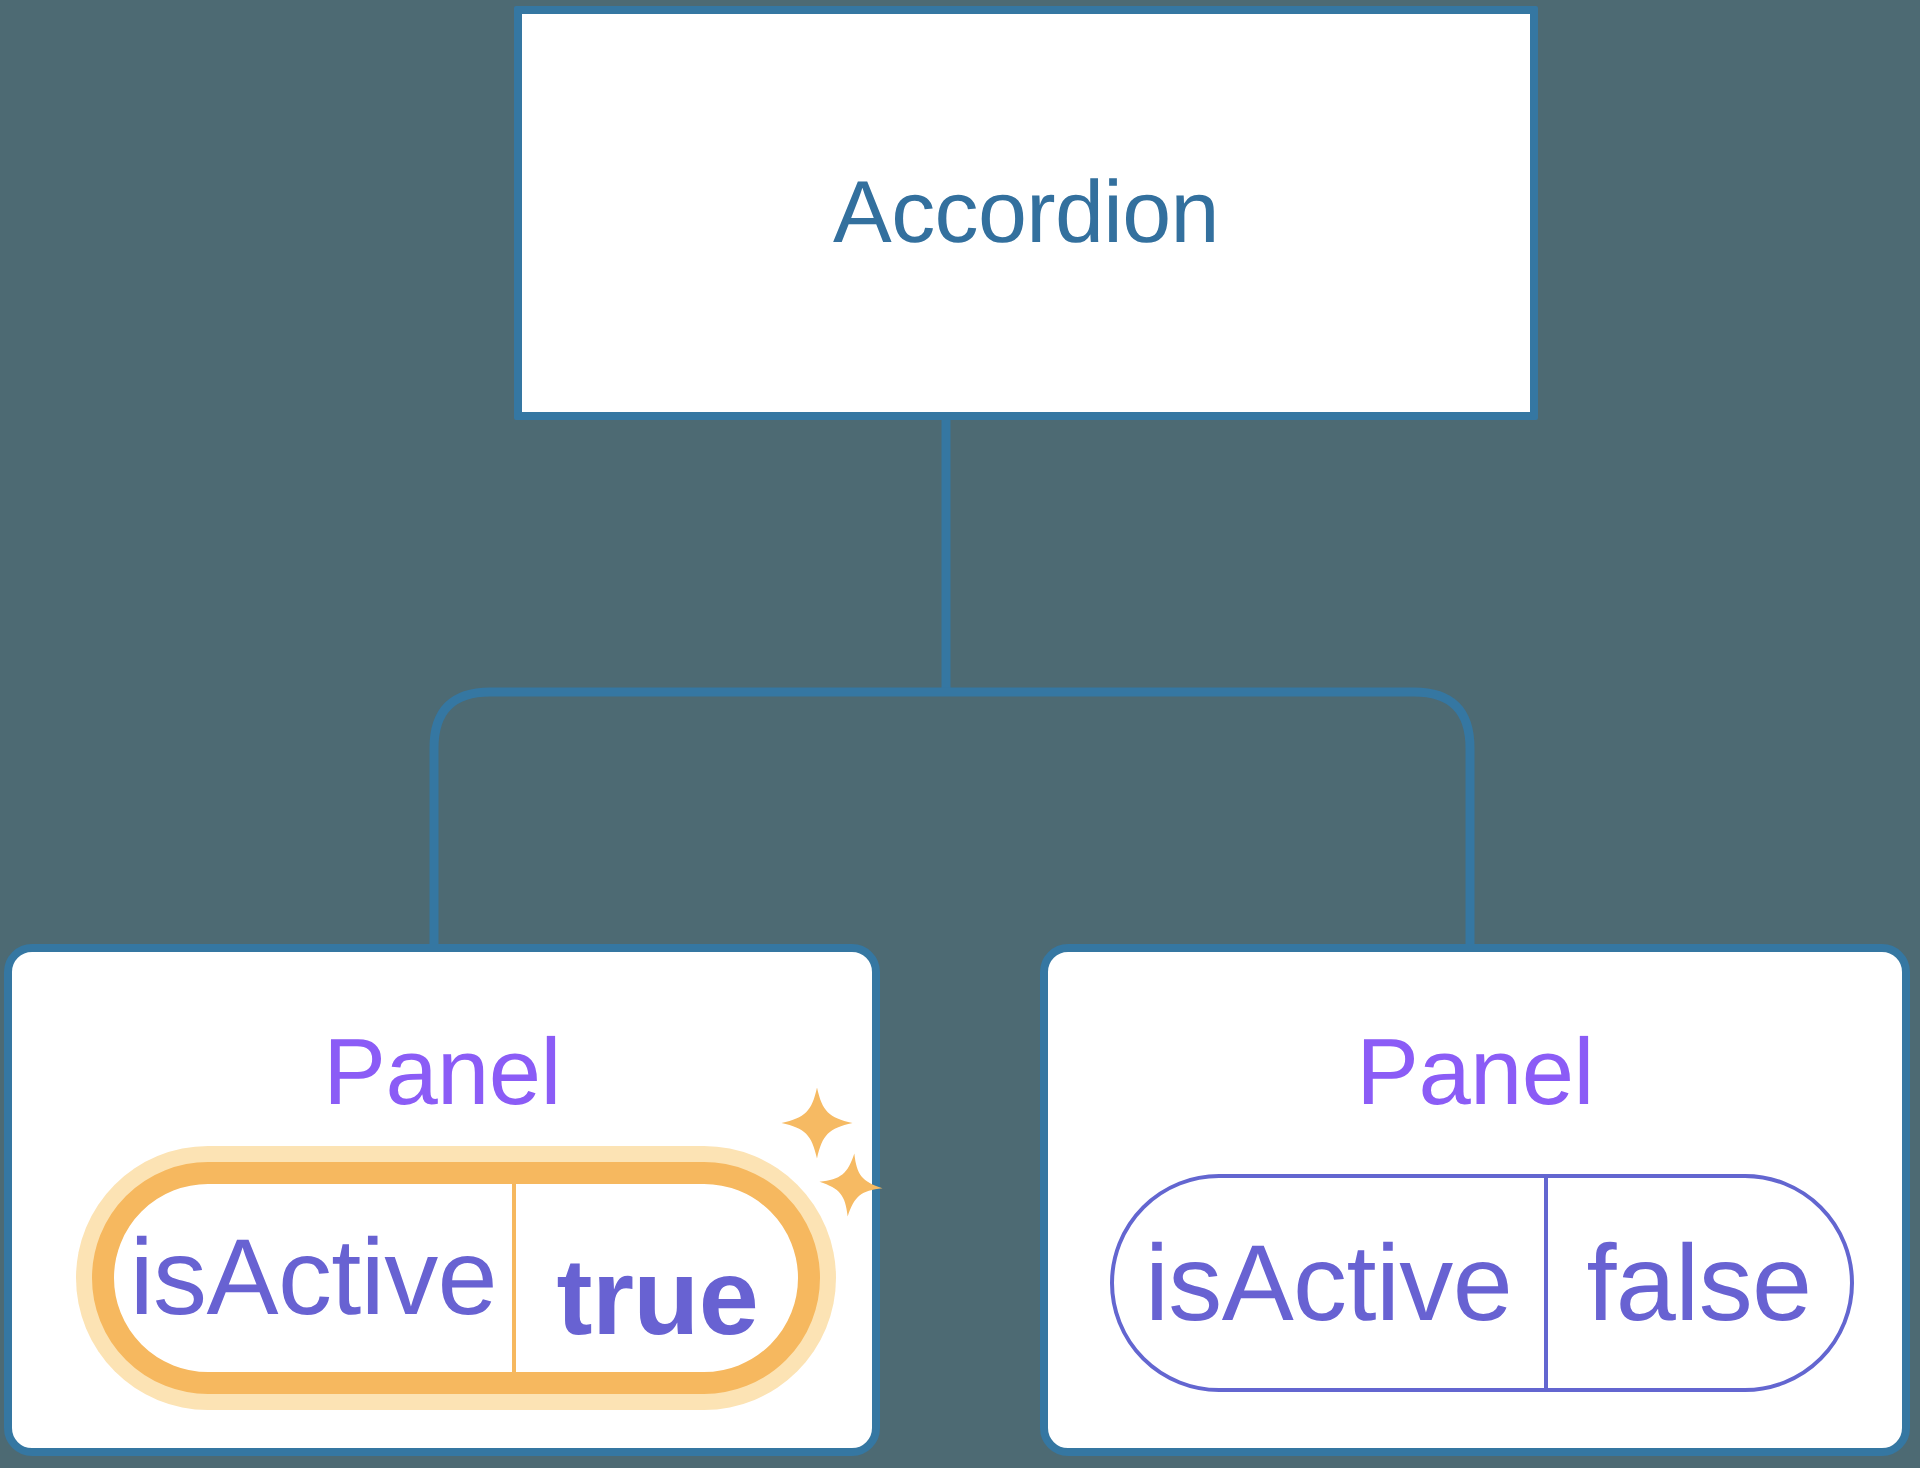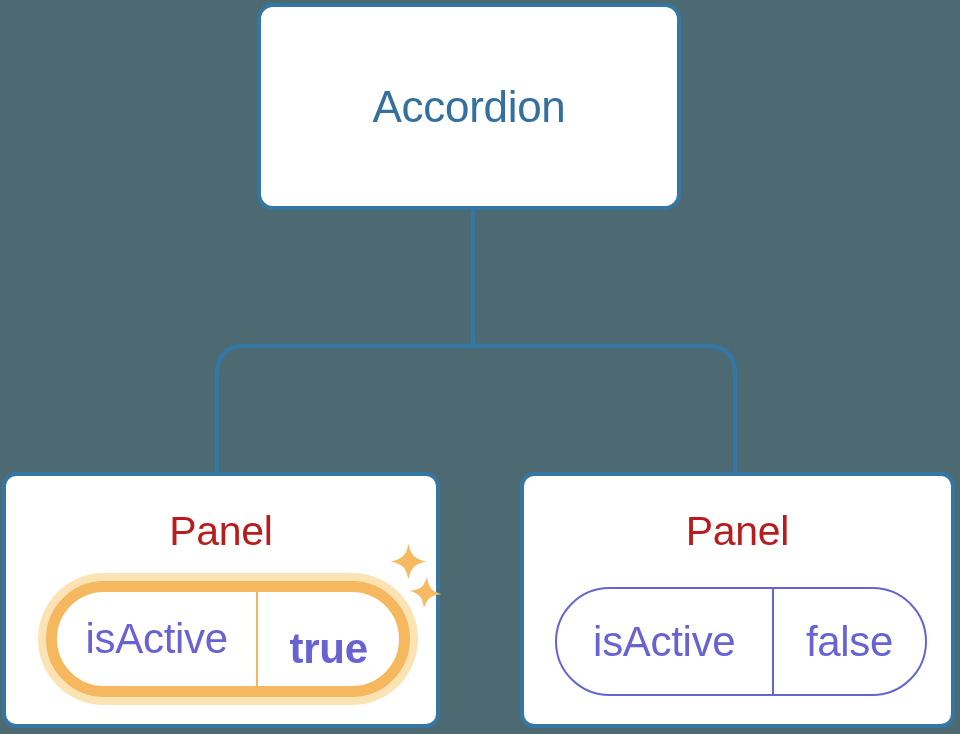--- a/index.html
+++ b/index.html
@@ -15,22 +15,22 @@
   }
 
   .node {
     position: absolute;
     background: #ffffff;
     border: 4px solid #3577a2;
   }
 
   .node-root {
     left: 257px; top: 3px;
-    width: 424px; height: 207px;
-    border-radius: 16px;
+    width: 512px; height: 207px;
+    border-radius: 1px;
     display: flex; align-items: center; justify-content: center;
   }
   .node-root .node-label {
     color: #33709e;
     font-size: 44px;
     font-weight: 500;
     letter-spacing: -0.3px;
   }
 
   .connectors {
@@ -43,22 +43,22 @@
     top: 472px;
     height: 256px;
     border-radius: 14px;
   }
   .panel-left  { left: 2px;   width: 438px; }
   .panel-right { left: 520px; width: 435px; }
 
   .panel-title {
     margin-top: 32px;
     text-align: center;
-    color: #b91c1c;
-    font-size: 41px;
+    color: #8b5cf6;
+    font-size: 47px;
     font-weight: 500;
     letter-spacing: -0.3px;
   }
 
   .pill {
     position: absolute;
     background: #ffffff;
     border-radius: 999px;
     display: flex;
     align-items: stretch;
@@ -78,21 +78,21 @@
     width: 372px; height: 109px;
     border: 2.5px solid #6366d0;
   }
   .pill-inactive .pill-divider { background: #6366d0; width: 2.5px; }
 
   .pill-cell {
     display: flex;
     align-items: center;
     justify-content: center;
     color: #6862d2;
-    font-size: 42px;
+    font-size: 54px;
     letter-spacing: -0.3px;
   }
   .cell-key   { flex: 0 0 58.3%; }
   .cell-value { flex: 1 1 auto; }
   .value-bold { font-weight: 700; margin-top: 19px; }
 
   .sparkle { position: absolute; }
   .sparkle-big   { left: 383px; top: 67px;  width: 39px; height: 37px; }
   .sparkle-small { left: 403px; top: 100px; width: 33px; height: 33px; transform: rotate(6deg); }
 </style>

